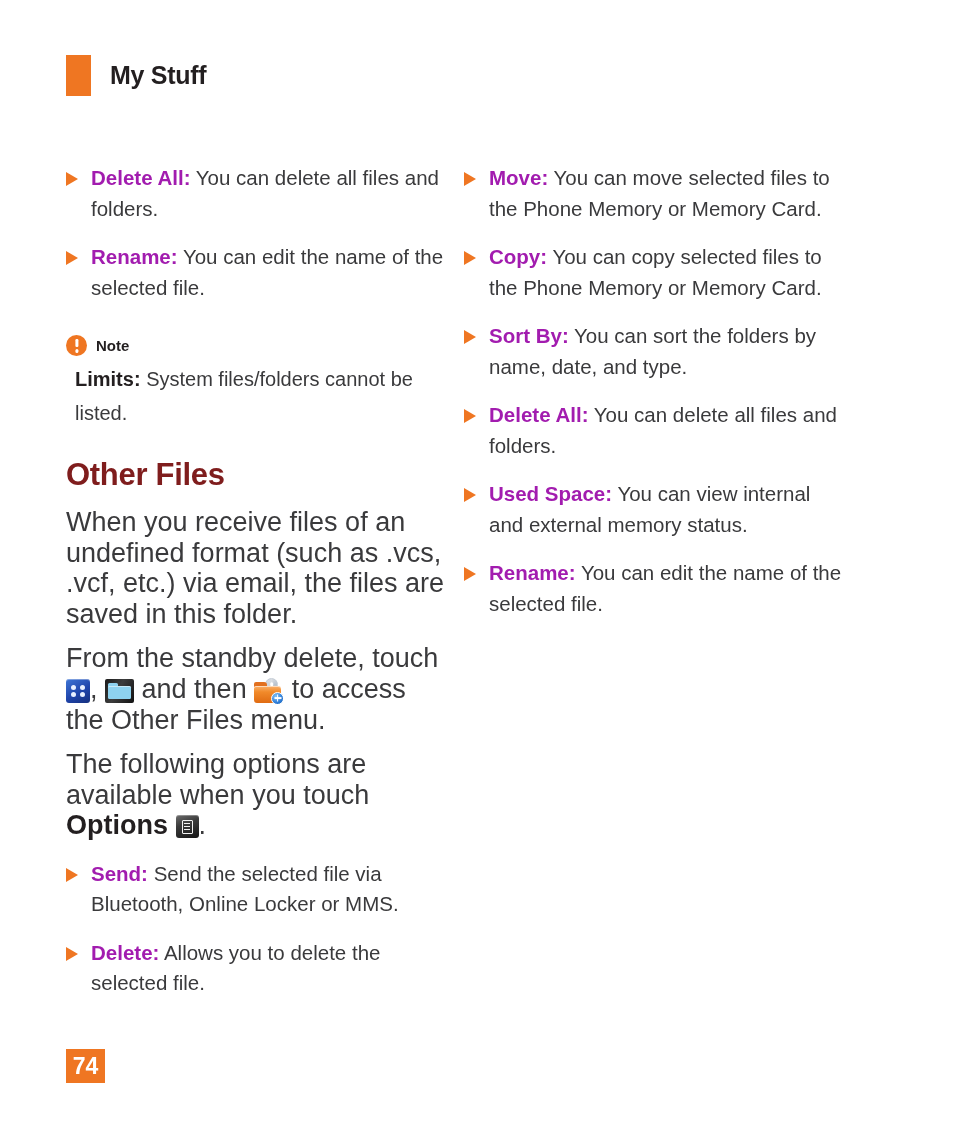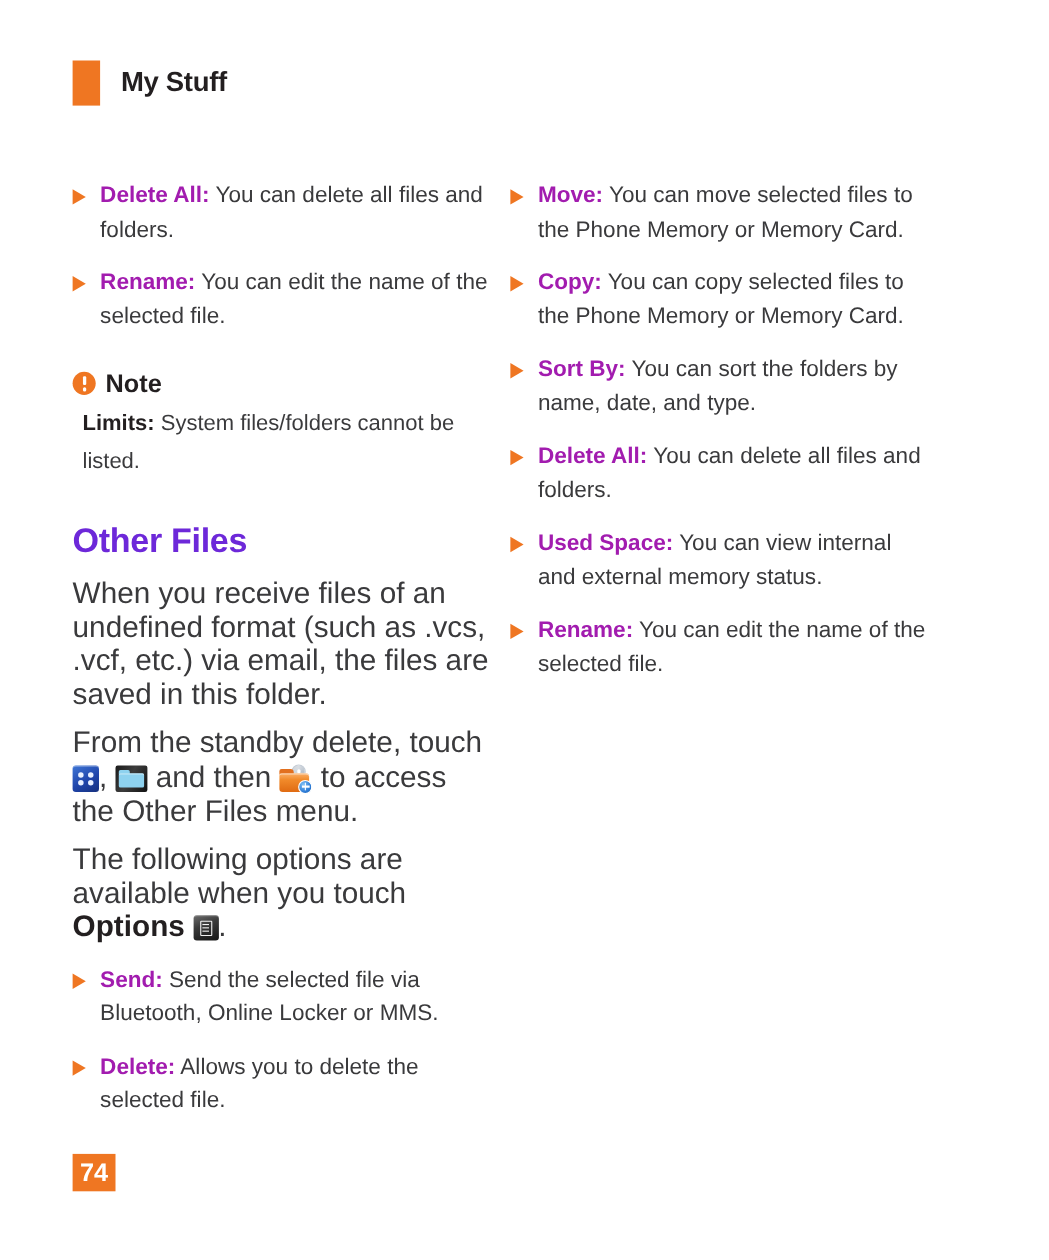--- a/index.html
+++ b/index.html
@@ -111,38 +111,38 @@
     left: 50%;
     bottom: 3.5px;
     transform: translateX(-50%);
     width: 3.2px;
     height: 3.2px;
     background: #ffffff;
     border-radius: 50%;
   }
   .note-label {
     margin-left: 9px;
-    font-size: 23px;
+    font-size: 15px;
     font-weight: bold;
     color: #231f20;
   }
   .note-body {
     font-size: 20px;
     line-height: 34px;
     color: #3a3a3c;
     padding-left: 9px;
   }
 
   
   .section-title {
-    margin-top: 38px;
+    margin-top: 27px;
     margin-bottom: 14px;
     font-size: 31px;
     font-weight: bold;
-    color: #6d28d9;
+    color: #7f1d1d;
     letter-spacing: -0.3px;
   }
 
   
   p.para {
     margin: 0 0 14px 0;
     font-size: 27px;
     line-height: 30.5px;
     color: #3a3a3c;
   }

